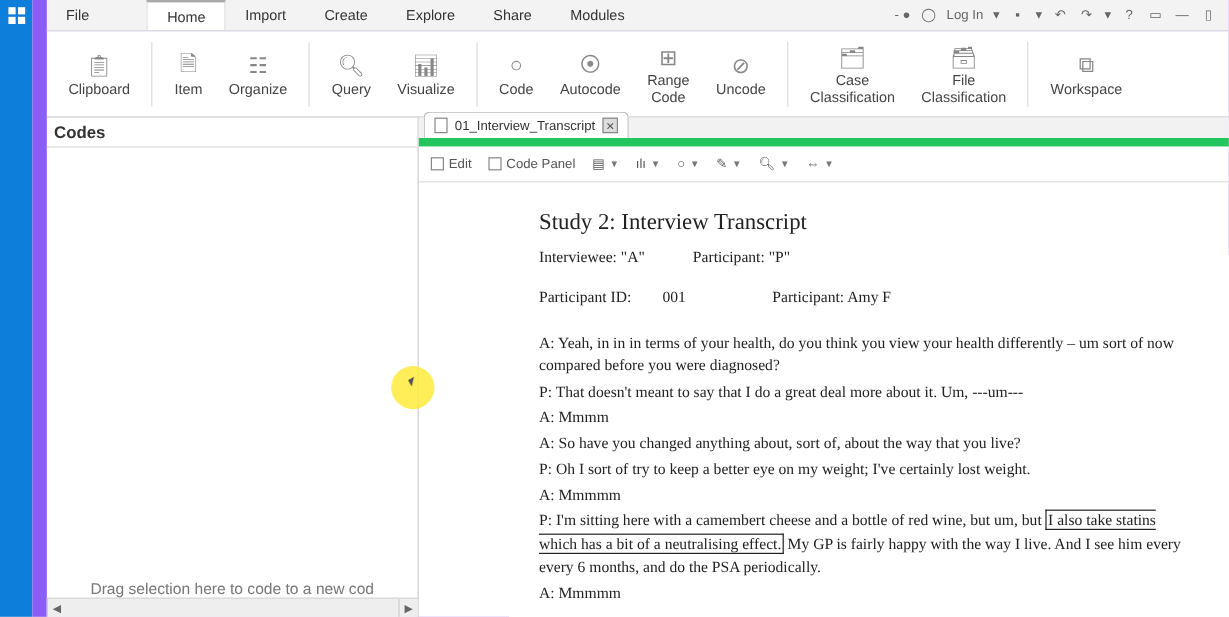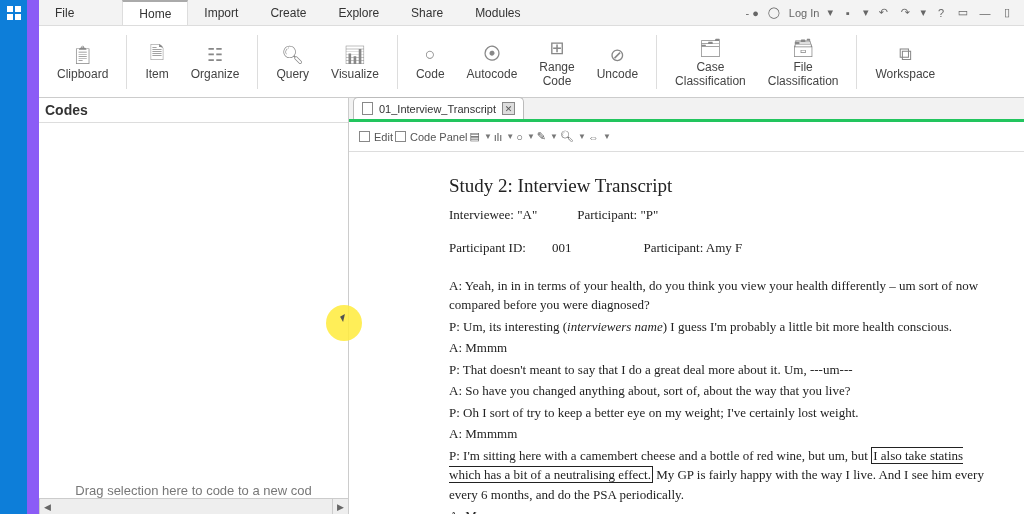--- a/index.html
+++ b/index.html
@@ -25,25 +25,25 @@
   .codes-header .title { font-weight:bold; font-size:14px;}
   .searchbox { flex:1; height:22px; border:1px solid #999; display:flex;align-items:center;padding:0 4px;background:#fff; position:relative;}
   .searchbox svg{width:12px;height:12px;color:#888;margin-right:4px;}
   .searchbox input { border:0;outline:0;flex:1;font-size:11px;font-style:italic;color:#888;background:transparent;}
   .searchbox .chev { position:absolute;right:4px;color:#555;font-size:10px;}
   .codes-body { flex:1; display:flex;align-items:flex-end;justify-content:center;color:#777;font-size:13px;position:relative;}
   .codes-scroll { height:16px;border-top:1px solid #ccc;display:flex;}
   .codes-scroll .tr{flex:1;background:#eee;}
   .codes-scroll .ar{width:16px;border-left:1px solid #ccc;background:#eee;display:flex;align-items:center;justify-content:center;font-size:9px;color:#666;}
   .rightpanel { flex:1;display:flex;flex-direction:column;background:#fff;min-width:0;}
-  .tabs { height:24px;background:#f2f2f2;border-bottom:3px solid #22c55e;display:flex;align-items:flex-end;padding-left:4px;gap:2px;}
+  .tabs { height:24px;background:#f2f2f2;border-bottom:7px solid #22c55e;display:flex;align-items:flex-end;padding-left:4px;gap:2px;}
   .tab { height:22px;background:#fff;border:1px solid #bbb;border-bottom:0;border-top-left-radius:5px;border-top-right-radius:5px;display:flex;align-items:center;padding:0 8px;gap:6px;font-size:11px;color:#333;}
   .tab .doc-ico{width:11px;height:13px;border:1px solid #888;display:inline-block;position:relative;}
   .tab .close{width:13px;height:13px;border:1px solid #888;background:#ddd;display:flex;align-items:center;justify-content:center;font-size:9px;color:#555;cursor:pointer;}
-  .doc-toolbar { height:30px;border-bottom:1px solid #ddd;display:flex;align-items:center;padding:0 10px;gap:2px;color:#555;font-size:11px;}
+  .doc-toolbar { height:30px;border-bottom:1px solid #ddd;display:flex;align-items:center;padding:0 10px;gap:14px;color:#555;font-size:11px;}
   .doc-toolbar .chk{width:11px;height:11px;border:1px solid #888;display:inline-block;}
   .doc-toolbar .item{display:flex;align-items:center;gap:4px;cursor:pointer;}
   .tri{font-size:8px;color:#777;}
   .document { flex:1; overflow:auto; padding: 20px 40px 20px 100px; font-family: Georgia, "Times New Roman", serif; color:#222; font-size:13px; line-height:1.5;}
   .document h2{font-weight:normal;font-size:19px;margin-bottom:4px;}
   .metarow{display:flex;gap:40px;margin-bottom:2px;}
   .metarow2{display:flex;gap:72px;margin:14px 0 18px;text-align:center;}
   .para p{margin-bottom:2px;}
   .highlight-cursor{position:absolute;width:36px;height:36px;background:#ffeb3b;border-radius:50%;left:326px;top:305px;z-index:50;opacity:.85;}
   .highlight-cursor::after{content:"";position:absolute;left:14px;top:10px;border-left:8px solid #333;border-bottom:6px solid transparent;border-top:0 solid transparent;width:0;height:0;transform:rotate(-30deg) scaleX(.7);}
@@ -210,23 +210,22 @@
           <div class="metarow">
             <span>Interviewee: "A"</span>
             <span>Participant: "P"</span>
           </div>
           <div class="metarow2">
             <span><span>Participant ID:</span>&nbsp;&nbsp;&nbsp;&nbsp;&nbsp;&nbsp;&nbsp;&nbsp;<span>001</span></span>
             <span>Participant: Amy F</span>
           </div>
           <div class="para">
             <p>A: Yeah, in in in terms of your health, do you think you view your health differently – um sort of now compared before you were diagnosed?</p>
-            <p><span>P: Um, its interesting (</span><i>interviewers name</i><span>) I guess I'm probably a little bit more health conscious.</span></p>
+            <p>P: That doesn't meant to say that I do a great deal more about it. Um, ---um---</p>
             <p>A: Mmmm</p>
-            <p>P: That doesn't meant to say that I do a great deal more about it. Um, ---um---</p>
             <p>A: So have you changed anything about, sort of, about the way that you live?</p>
             <p>P: Oh I sort of try to keep a better eye on my weight; I've certainly lost weight.</p>
             <p>A: Mmmmm</p>
             <p><span>P: I'm sitting here with a camembert cheese and a bottle of red wine, but um, but </span><span class="boxed">I also take statins which has a bit of a neutralising effect.</span><span> My GP is fairly happy with the way I live. And I see him every every 6 months, and do the PSA periodically.</span></p>
             <p>A: Mmmmm</p>
 
           </div>
         </div>
       </div>
     </div>

